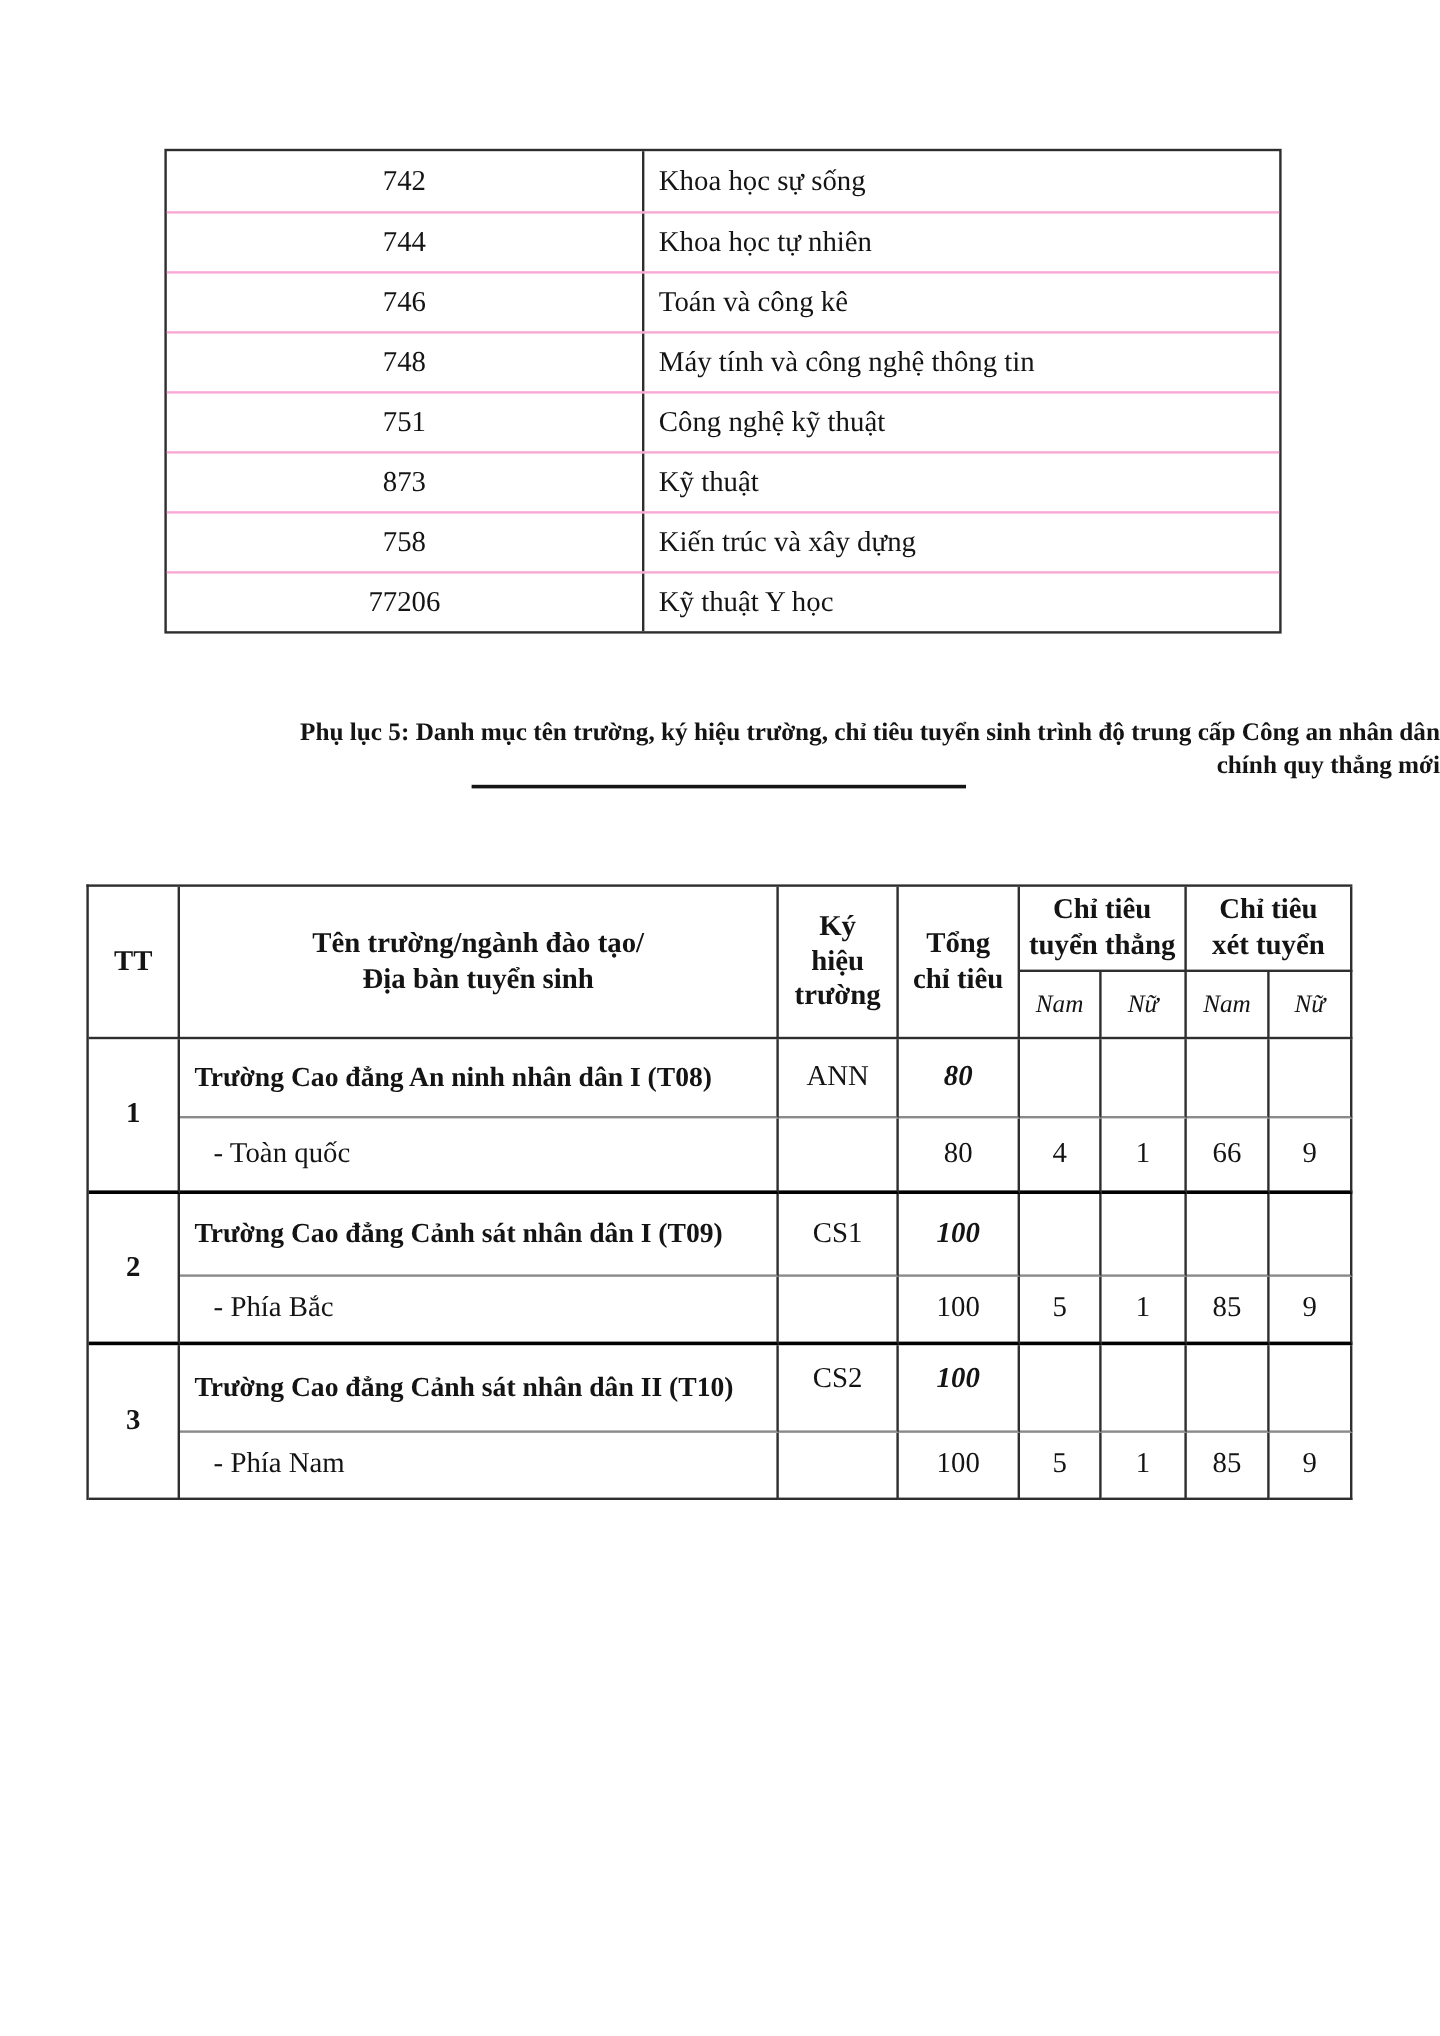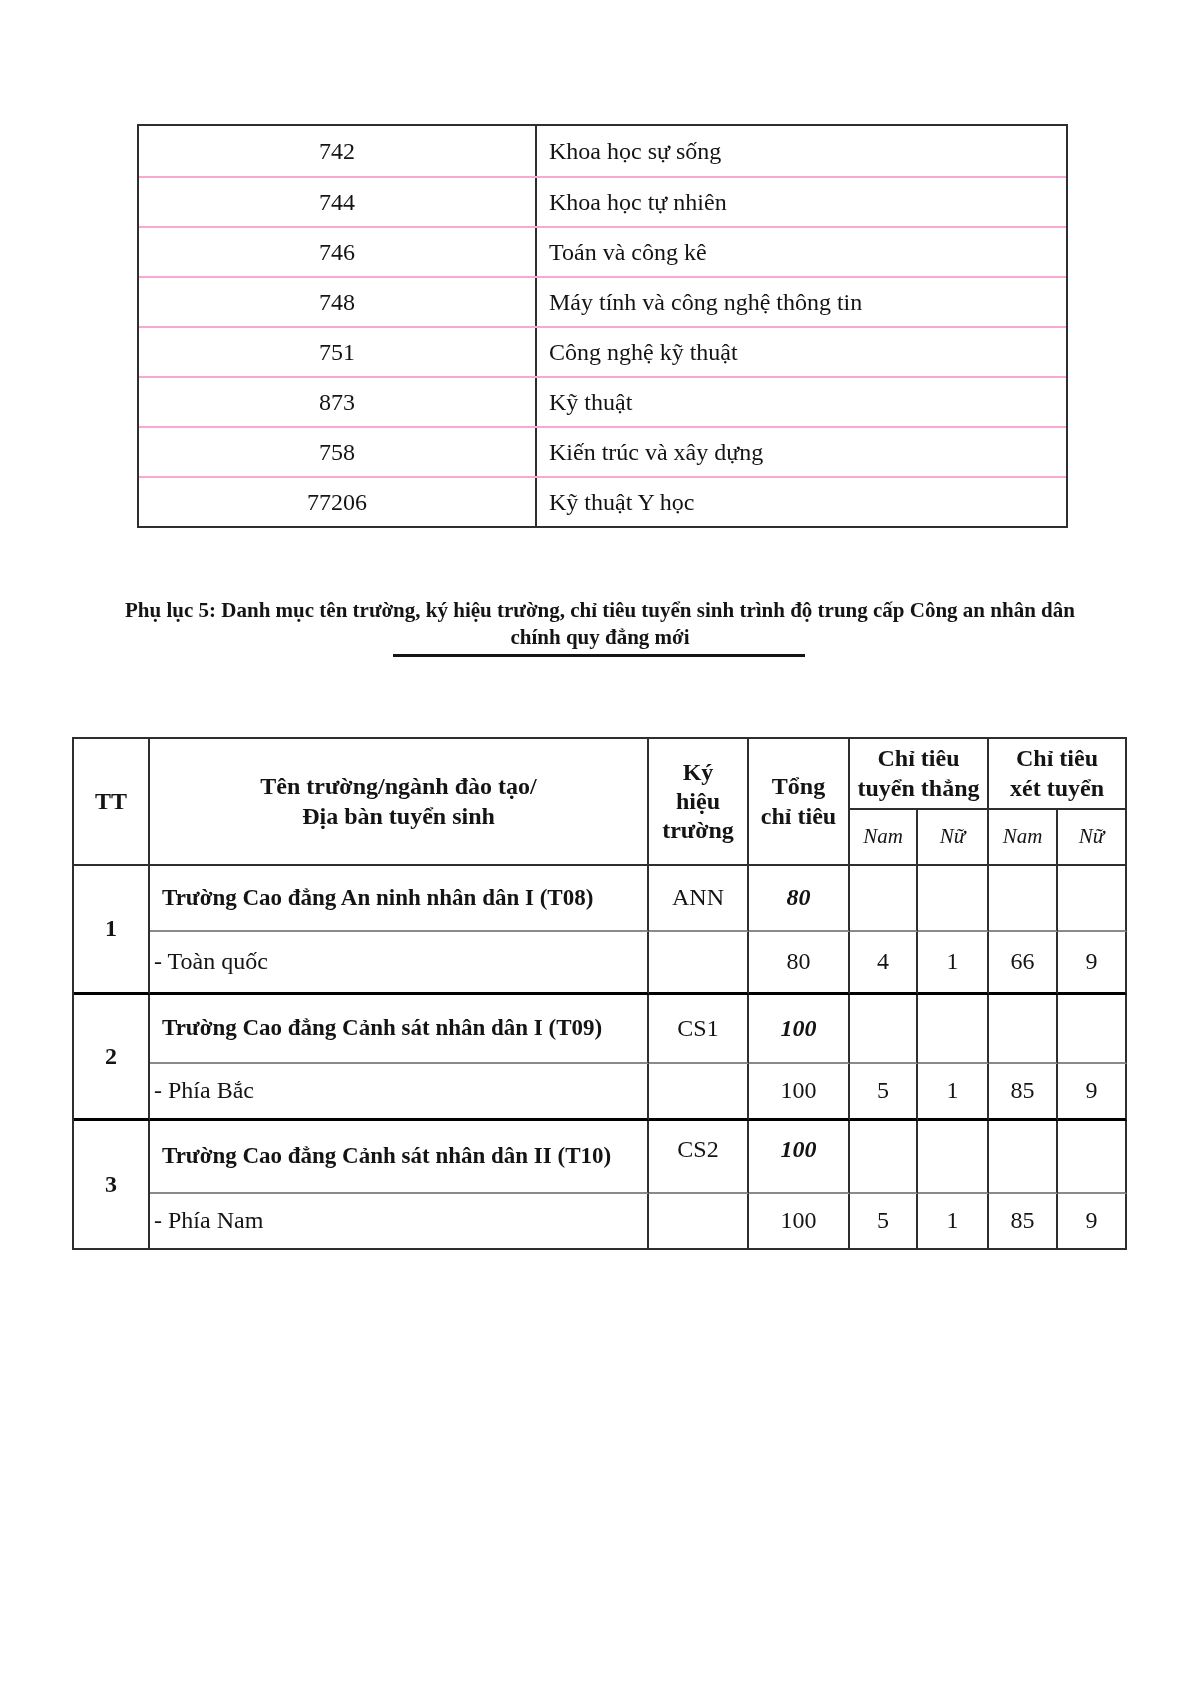--- a/index.html
+++ b/index.html
@@ -27,21 +27,21 @@
     font-size:24px;
   }
   .t1-name{
     flex:1;display:flex;align-items:center;
     padding-left:12px;font-size:24px;white-space:nowrap;
   }
 
   
   .heading{
     position:absolute;left:0;top:597px;width:1200px;
-    text-align:center;font-weight:bold;font-size:21px;line-height:27px;
+    text-align:right;font-weight:bold;font-size:21px;line-height:27px;
     white-space:nowrap;
   }
   .heading-underline{
     position:absolute;left:393px;top:654px;width:412px;height:3px;
     background:#151515;
   }
 
   
   .t2{
     position:absolute;left:72px;top:737px;
@@ -63,21 +63,21 @@
   .hc{font-weight:bold;}
   .hi{font-style:italic;font-size:21px;}
   .tt-cell{font-weight:bold;}
   .name-cell{
     flex-direction:row;justify-content:flex-start;
     padding-left:12px;font-weight:bold;font-size:23px;
     white-space:nowrap;text-align:left;
   }
   .region-cell{
     flex-direction:row;justify-content:flex-start;
-    padding-left:4px;white-space:nowrap;text-align:left;
+    padding-left:28px;white-space:nowrap;text-align:left;
   }
   .bi{font-weight:bold;font-style:italic;}
   .b-gray{border-bottom:2px solid #8a8a8a;}
   .b-group{border-bottom:3px solid #000000;}
   .raise{padding-bottom:14px;}
 </style>
 </head>
 <body>
 
 <div class="page">
@@ -112,21 +112,21 @@
       <div class="t1-name">Kiến trúc và xây dựng</div>
     </div>
     <div class="t1-row">
       <div class="t1-code">77206</div>
       <div class="t1-name">Kỹ thuật Y học</div>
     </div>
   </div>
 
   <div class="heading">
     <div>Phụ lục 5: Danh mục tên trường, ký hiệu trường, chỉ tiêu tuyển sinh trình độ trung cấp Công an nhân dân</div>
-    <div>chính quy đẳng mới</div>
+    <div>chính quy thẳng mới</div>
   </div>
   <div class="heading-underline"></div>
 
   <div class="t2">
 
     <div class="c hc" style="grid-area:1/1/3/2">TT</div>
     <div class="c hc" style="grid-area:1/2/3/3">
       <div>Tên trường/ngành đào tạo/</div>
       <div>Địa bàn tuyển sinh</div>
     </div>

